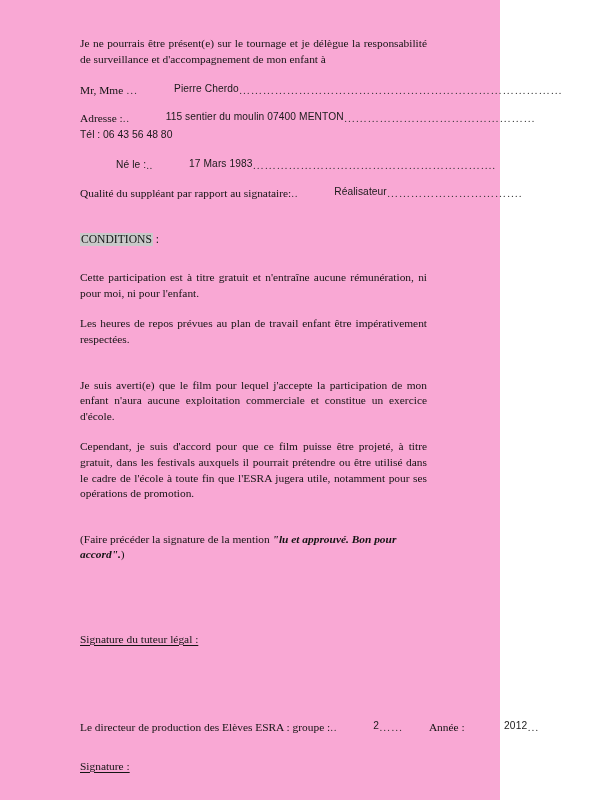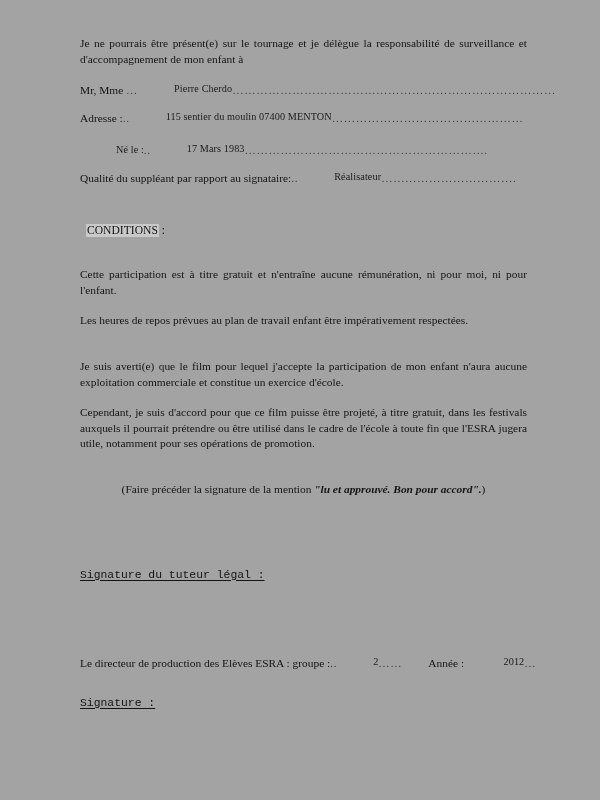--- a/index.html
+++ b/index.html
@@ -9,23 +9,23 @@
   }
   body {
     width: 600px;
     height: 800px;
     overflow: hidden;
     font-family: "Liberation Serif", "DejaVu Serif", serif;
     color: #141414;
   }
   .page {
     position: relative;
-    width: 600px;
+    width: 500px;
     height: 800px;
-    background: #a3a3a3;
+    background: #f9a8d4;
     box-sizing: border-box;
     padding: 36px 73px 0 80px;
   }
   .para {
     font-size: 11.4px;
     line-height: 15.6px;
     text-align: justify;
     margin: 0;
     color: #141414;
   }
@@ -37,21 +37,21 @@
 
   .fieldline {
     font-size: 11.4px;
     line-height: 16px;
     white-space: nowrap;
     margin: 0;
     color: #141414;
   }
   
   .fill {
-    font-family: Liberation Serif, serif;
+    font-family: Liberation Sans, sans-serif;
     font-size: 10.2px;
     position: relative;
     top: -2px;
     letter-spacing: 0.1px;
     color: #1a1a1a;
     padding-left: 36px;
   }
   .dots {
     letter-spacing: 0.6px;
     color: #343434;
@@ -64,26 +64,25 @@
     margin: 0;
     white-space: nowrap;
   }
   .highlight {
     background: #c9c9c9;
     padding: 0 1px;
   }
   .heading-line {
     font-size: 11.6px;
     line-height: 16px;
-    margin: 6px;
+    margin: 0;
   }
   .underline {
     text-decoration: underline;
     text-underline-offset: 2px;
-    font-family: Liberation Mono, monospace;
   }
   .bolditalic {
     font-weight: bold;
     font-style: italic;
   }
   .date-gap { display: inline-block; width: 26px; }
 </style>
 </head>
 <body>
 
@@ -96,20 +95,21 @@
   <p class="fieldline">
     <span>Mr, Mme </span><span class="dots">…</span><span class="fill">Pierre Cherdo</span><span class="dots">………………………………………………………………………</span>
   </p>
 
   <div class="gap-sm"></div>
 
   <p class="fieldline">
     <span>Adresse :</span><span class="dots">..</span><span class="fill">115 sentier du moulin 07400 MENTON</span><span class="dots">…………………………………………</span>
   </p>
 
+  <p class="sans-line">Tél : 06 43 56 48 80</p>
 
   <div class="gap-md"></div>
 
   <p class="fieldline">
     <span class="fill" style="top:-1px">Né le :</span><span class="dots">..</span><span class="fill">17 Mars 1983</span><span class="dots">…………………………………………………….</span>
   </p>
 
   <div class="gap-sm"></div>
 
   <p class="fieldline">
@@ -132,21 +132,21 @@
 
   <div class="gap-md"></div>
 
   <p class="para">Je suis averti(e) que le film pour lequel j'accepte la participation de mon enfant n'aura aucune exploitation commerciale et constitue un exercice d'école.</p>
   <div class="gap-md"></div>
 
   <p class="para">Cependant, je suis d'accord pour que ce film puisse être projeté, à titre gratuit,  dans les festivals auxquels il pourrait prétendre ou être utilisé dans le cadre de l'école à toute fin que l'ESRA jugera utile, notamment pour ses opérations de promotion.</p>
 
   <div class="gap-xl"></div>
 
-  <p class="para" style="text-align:center">
+  <p class="para" style="text-align:left">
     <span>(Faire précéder la signature de la mention </span><span class="bolditalic">"lu et approuvé. Bon pour accord".</span><span>)</span>
   </p>
 
   <div class="gap-lg"></div>
 
 
   <div class="gap-xxl"></div>
 
   <p class="fieldline">
     <span class="underline">Signature du tuteur légal :</span>

